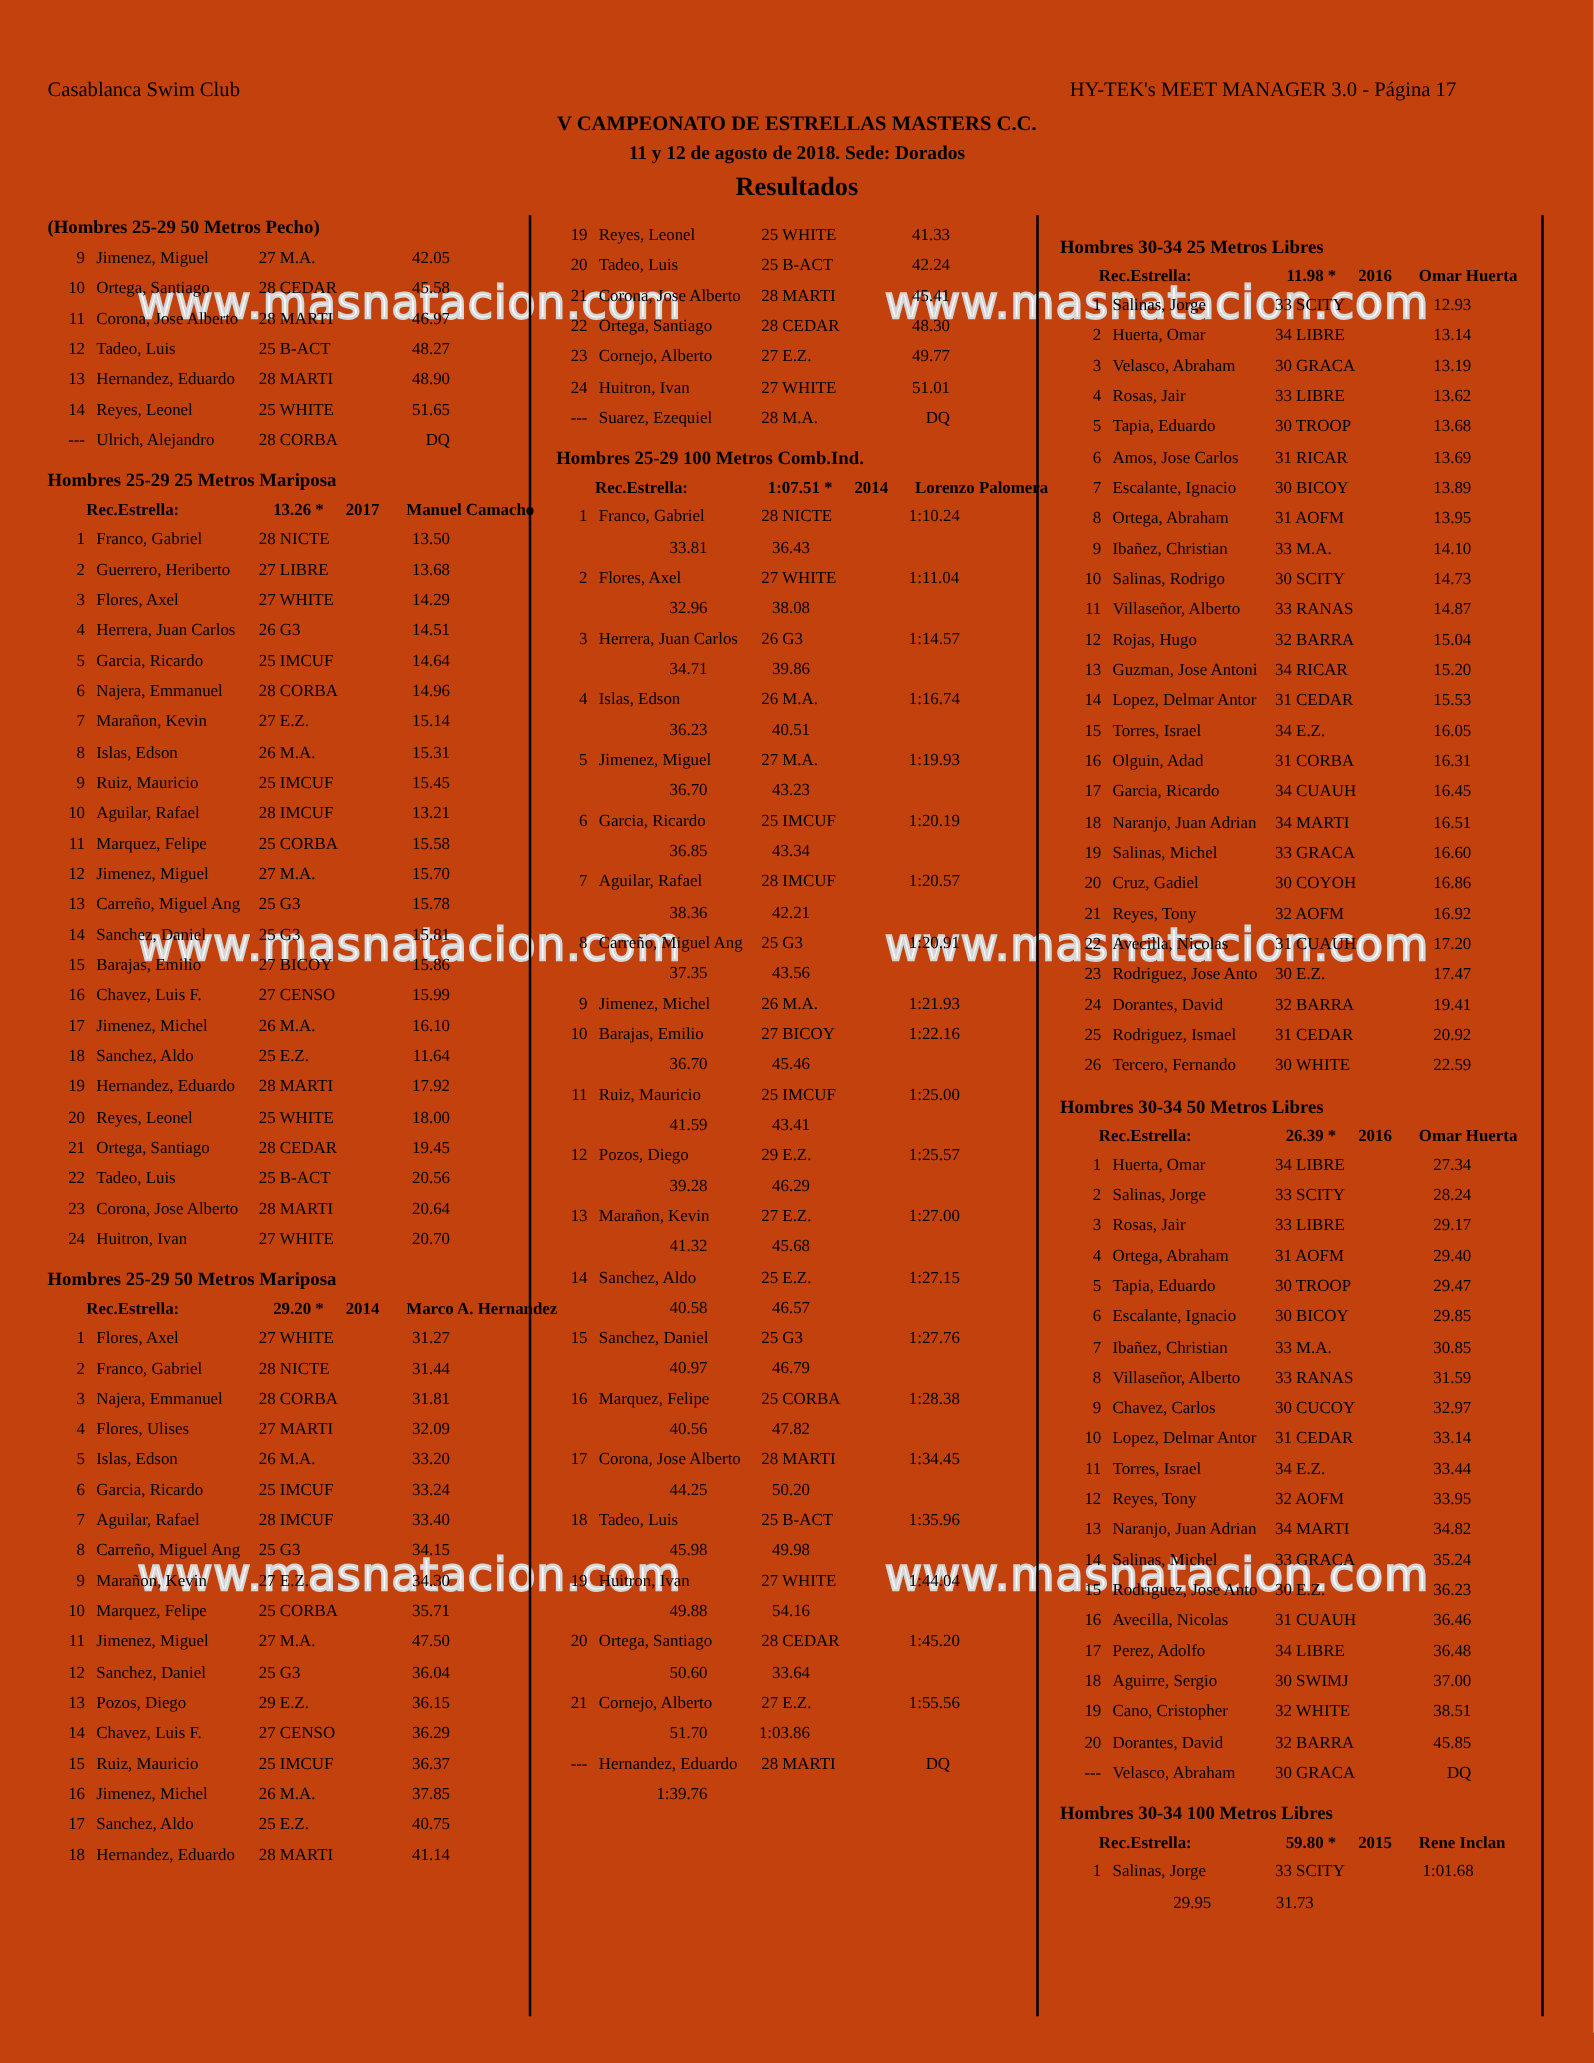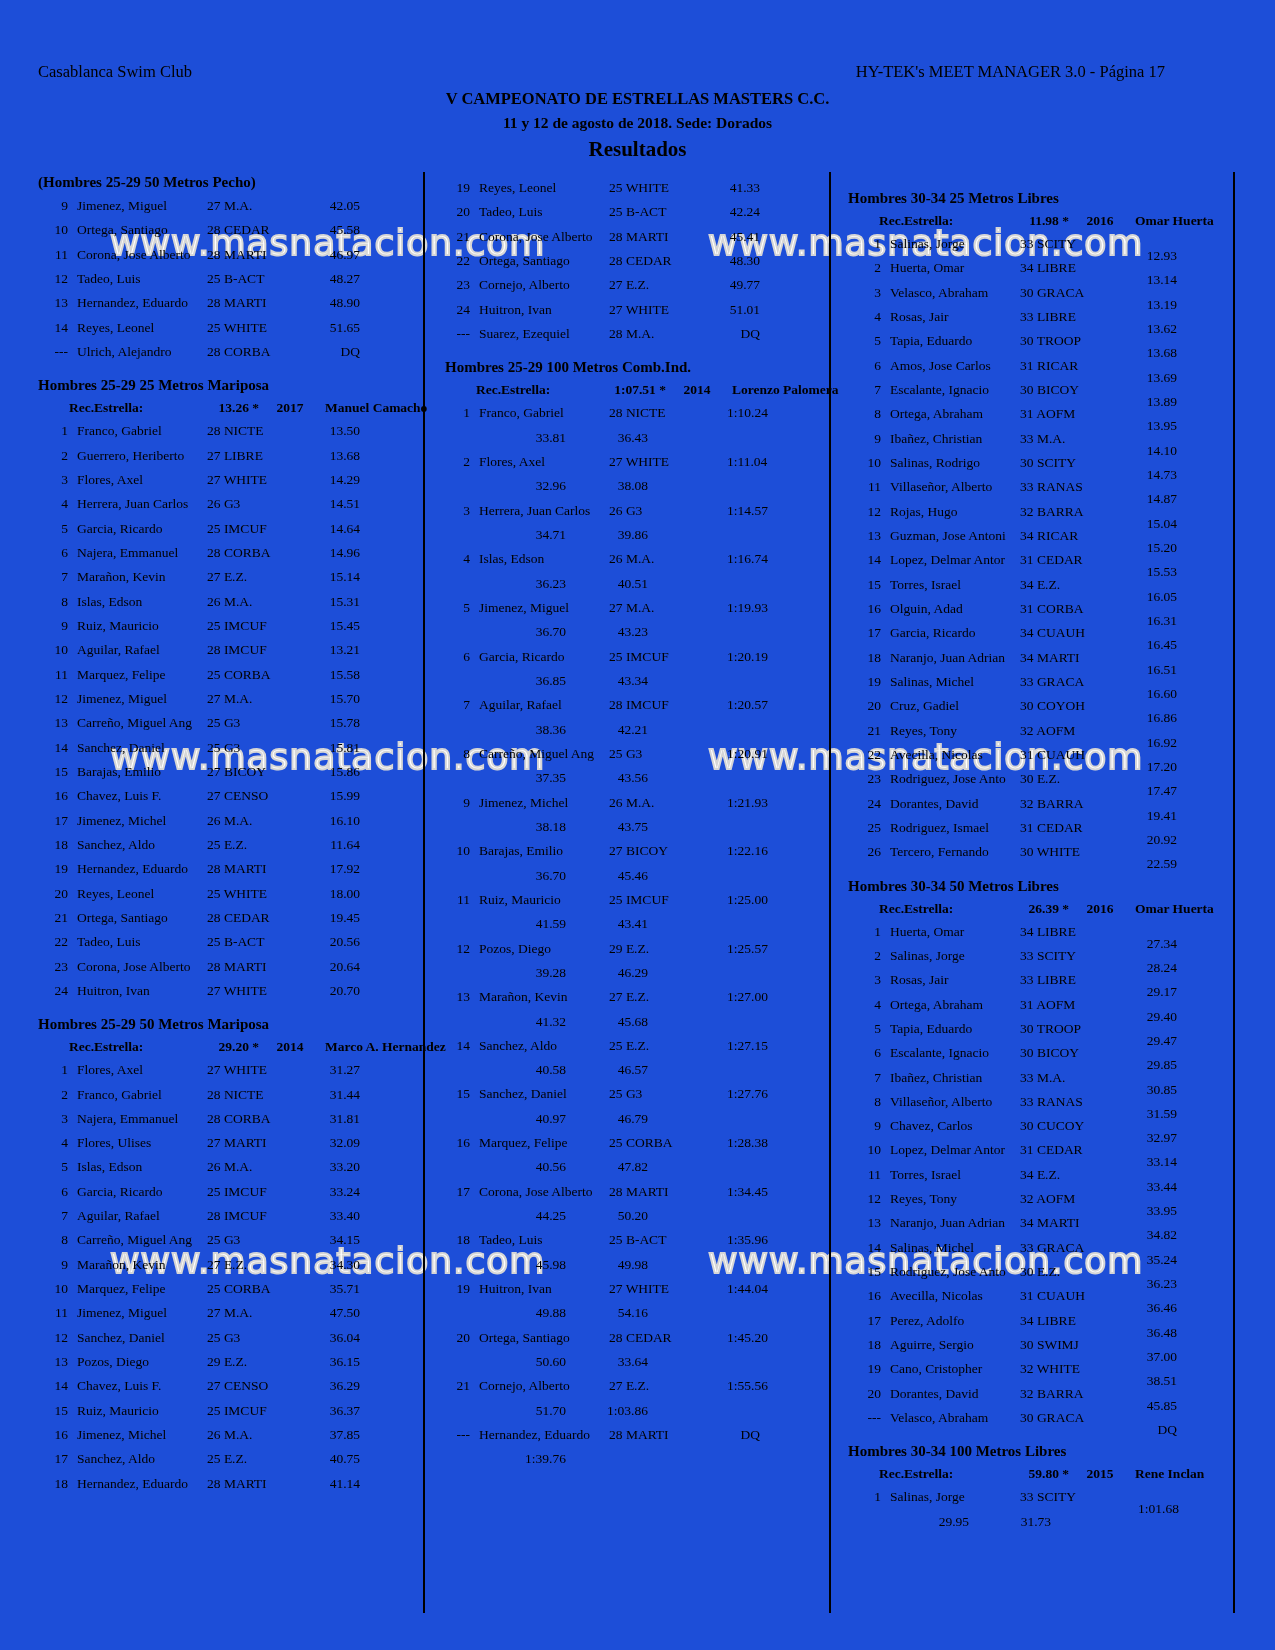--- a/index.html
+++ b/index.html
@@ -1,17 +1,17 @@
 <!DOCTYPE html>
 <html><head>
 <meta charset="utf-8">
 <style>
   html,body{margin:0;padding:0;background:#ffffff;}
   .page{
-    position:relative;width:1275px;height:1650px;background:#1d4ed8;overflow:hidden;
+    position:relative;width:1275px;height:1650px;background:#c2410c;overflow:hidden;
     font-family:"Liberation Serif","DejaVu Serif",serif;color:#000;
   }
   
   .hdr{position:absolute;left:38px;right:38px;top:62px;height:22px;font-size:16.5px;}
   .hdr-left{position:absolute;left:0;top:0;}
   .hdr-right{position:absolute;right:72px;top:0;}
   .t1{position:absolute;left:0;width:1275px;top:89px;text-align:center;font-weight:bold;font-size:16.5px;}
   .t2{position:absolute;left:0;width:1275px;top:114px;text-align:center;font-weight:bold;font-size:15.5px;}
   .t3{position:absolute;left:0;width:1275px;top:137px;text-align:center;font-weight:bold;font-size:21px;}
   
@@ -39,21 +39,21 @@
   .rl{width:112px;flex:none;}
   .rm{width:78px;flex:none;text-align:right;}
   .ry{width:62px;flex:none;text-align:center;}
   .rh{flex:1;padding-left:4px;}
   .row{display:flex;height:24.33px;white-space:nowrap;}
   .p{width:30px;flex:none;text-align:right;}
   .col2 .p{width:25px;} .col3 .p{width:33px;}
   .n{margin-left:9px;width:130px;flex:none;overflow:hidden;}
   .a{width:118px;flex:none;overflow:hidden;}
   .t{flex:1;text-align:right;padding-right:50px;}
-  .col2 .t{padding-right:60px;} .col3 .t{padding-right:51px;margin-top:12px;}
+  .col2 .t{padding-right:60px;} .col3 .t{padding-right:51px;}
   .srow{display:flex;height:24.33px;white-space:nowrap;}
   .s1{width:121px;flex:none;text-align:right;}
   .s2{width:82px;flex:none;text-align:right;}
 </style>
 </head>
 <body>
 
 <div class="page">
 
   <div class="hdr">
@@ -525,24 +525,20 @@
         <div class="srow">
           <span class="s1">37.35</span>
           <span class="s2">43.56</span>
         </div>
         <div class="row">
           <span class="p">9</span>
           <span class="n">Jimenez, Michel</span>
           <span class="a">26 M.A.</span>
           <span class="t">1:21.93</span>
         </div>
-        <div class="srow">
-          <span class="s1">38.18</span>
-          <span class="s2">43.75</span>
-        </div>
         <div class="row">
           <span class="p">10</span>
           <span class="n">Barajas, Emilio</span>
           <span class="a">27 BICOY</span>
           <span class="t">1:22.16</span>
         </div>
         <div class="srow">
           <span class="s1">36.70</span>
           <span class="s2">45.46</span>
         </div>

